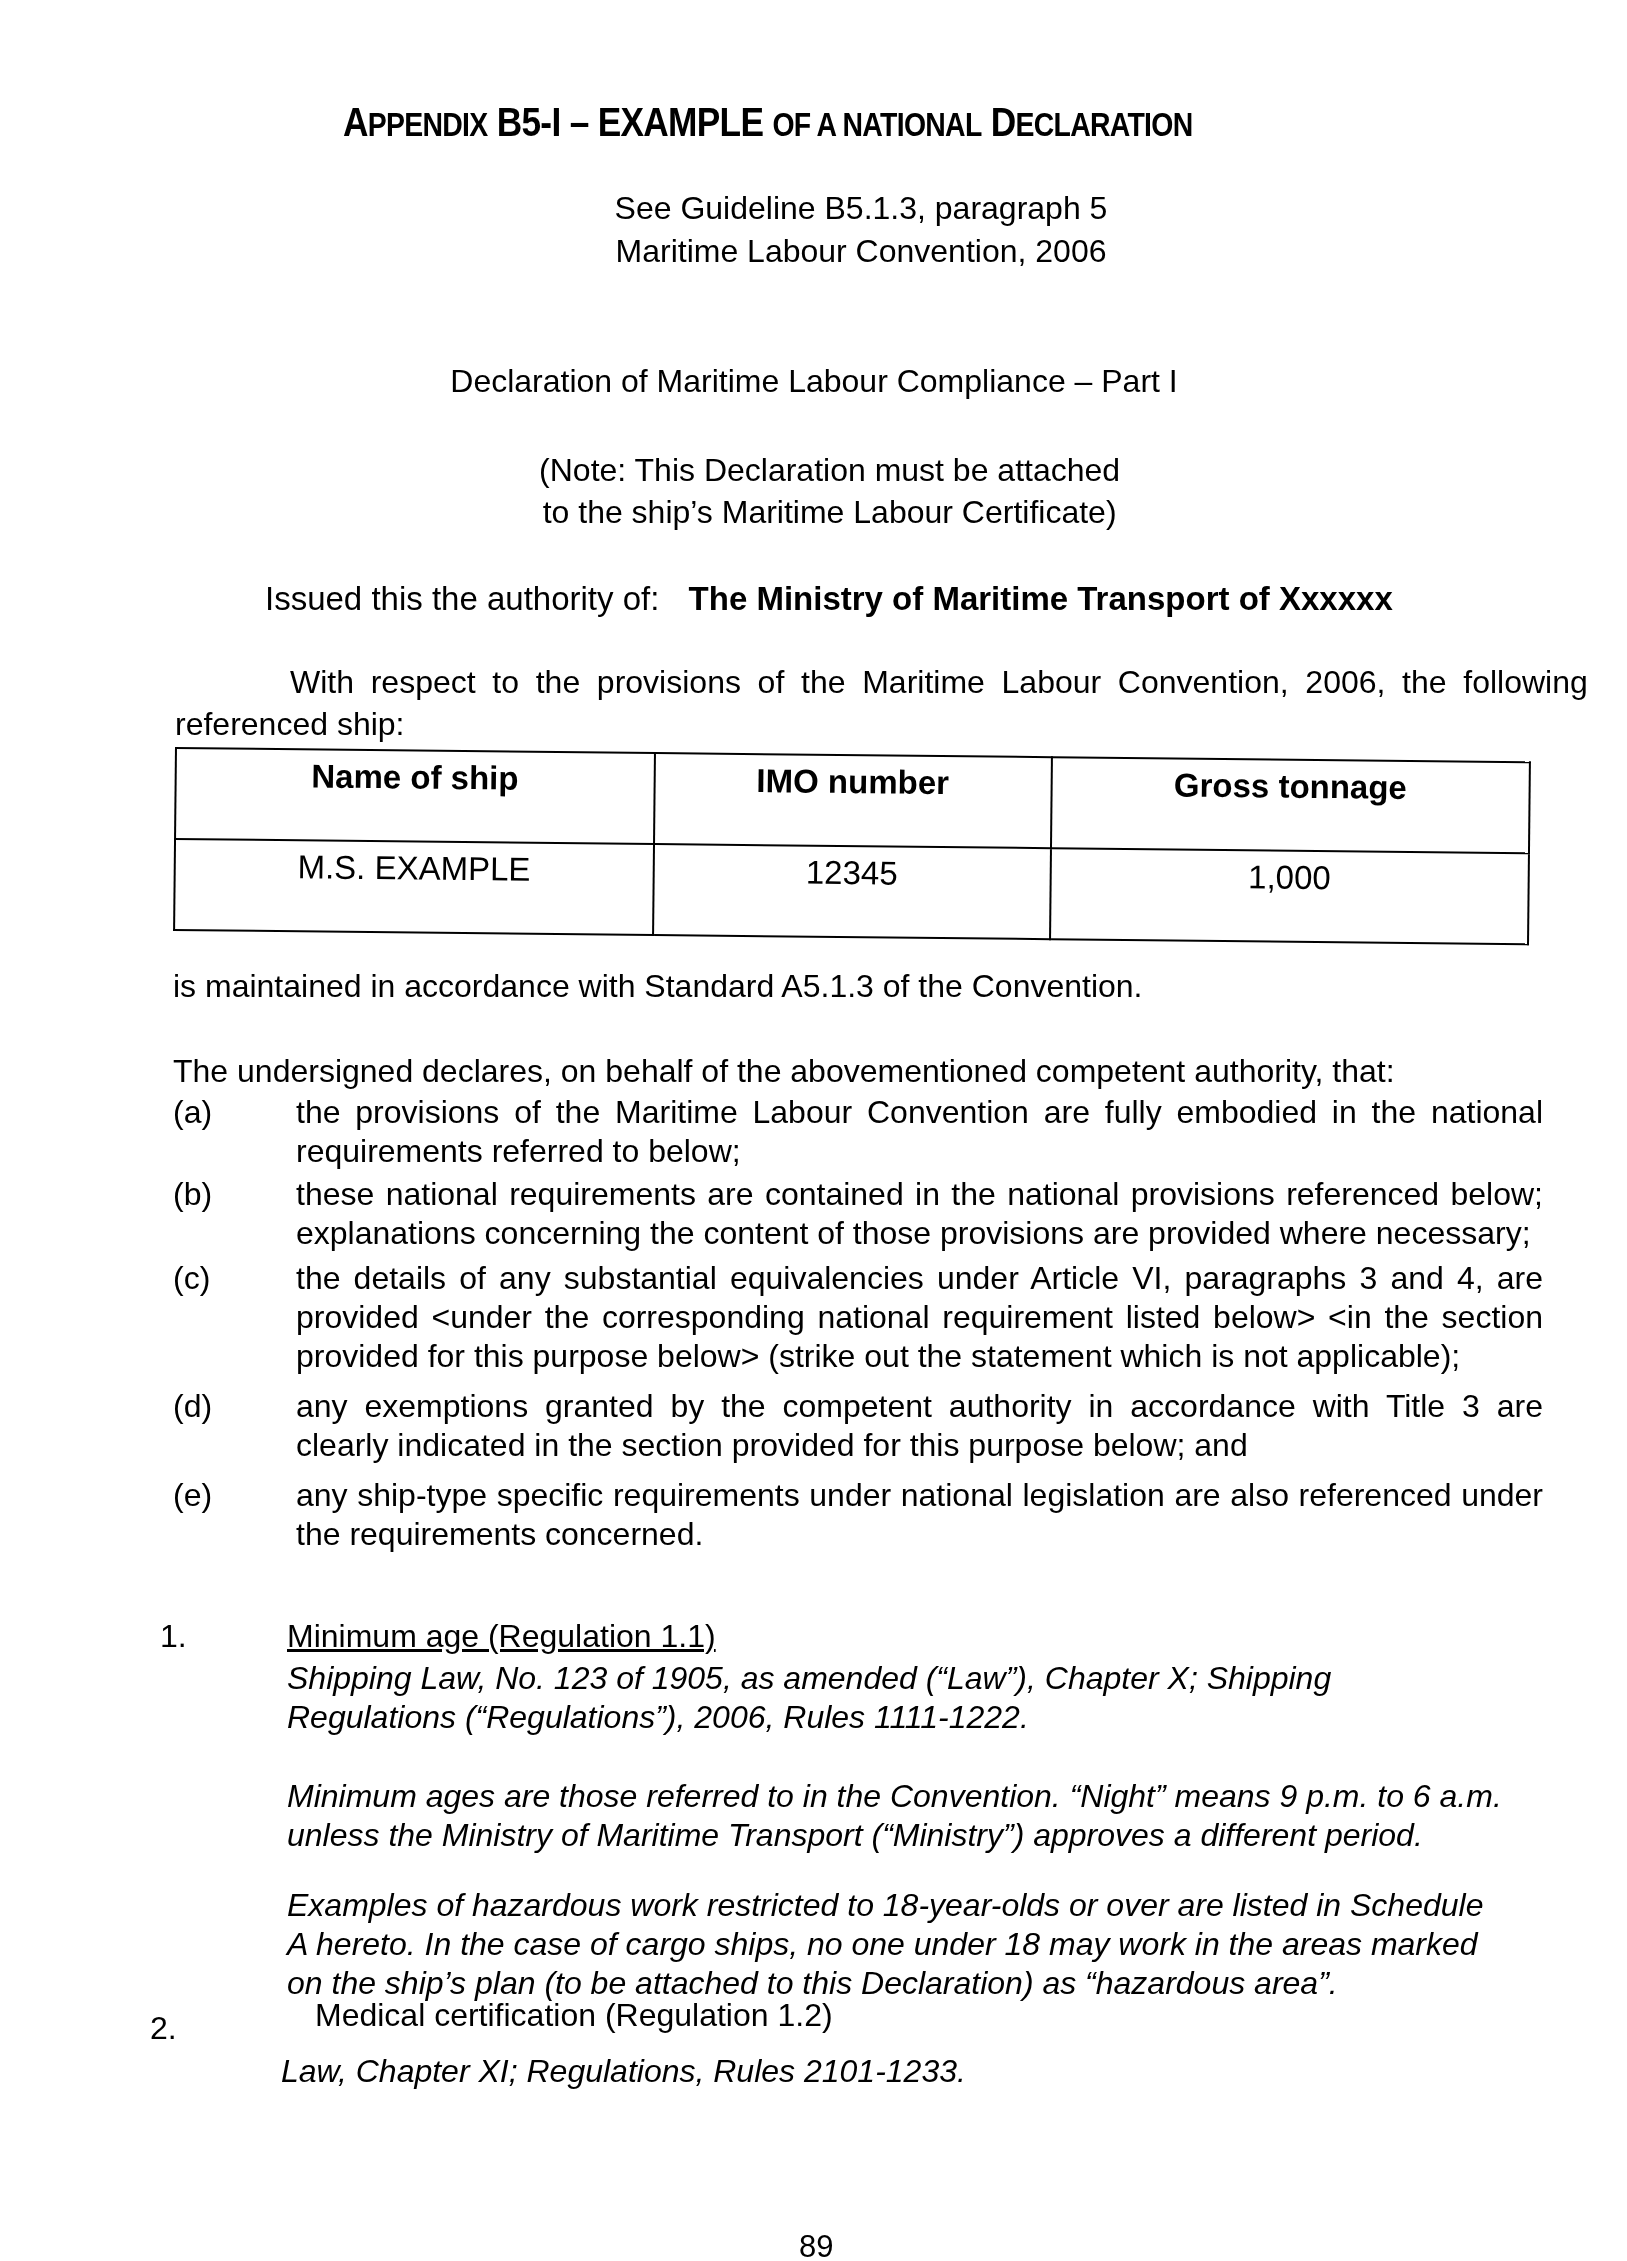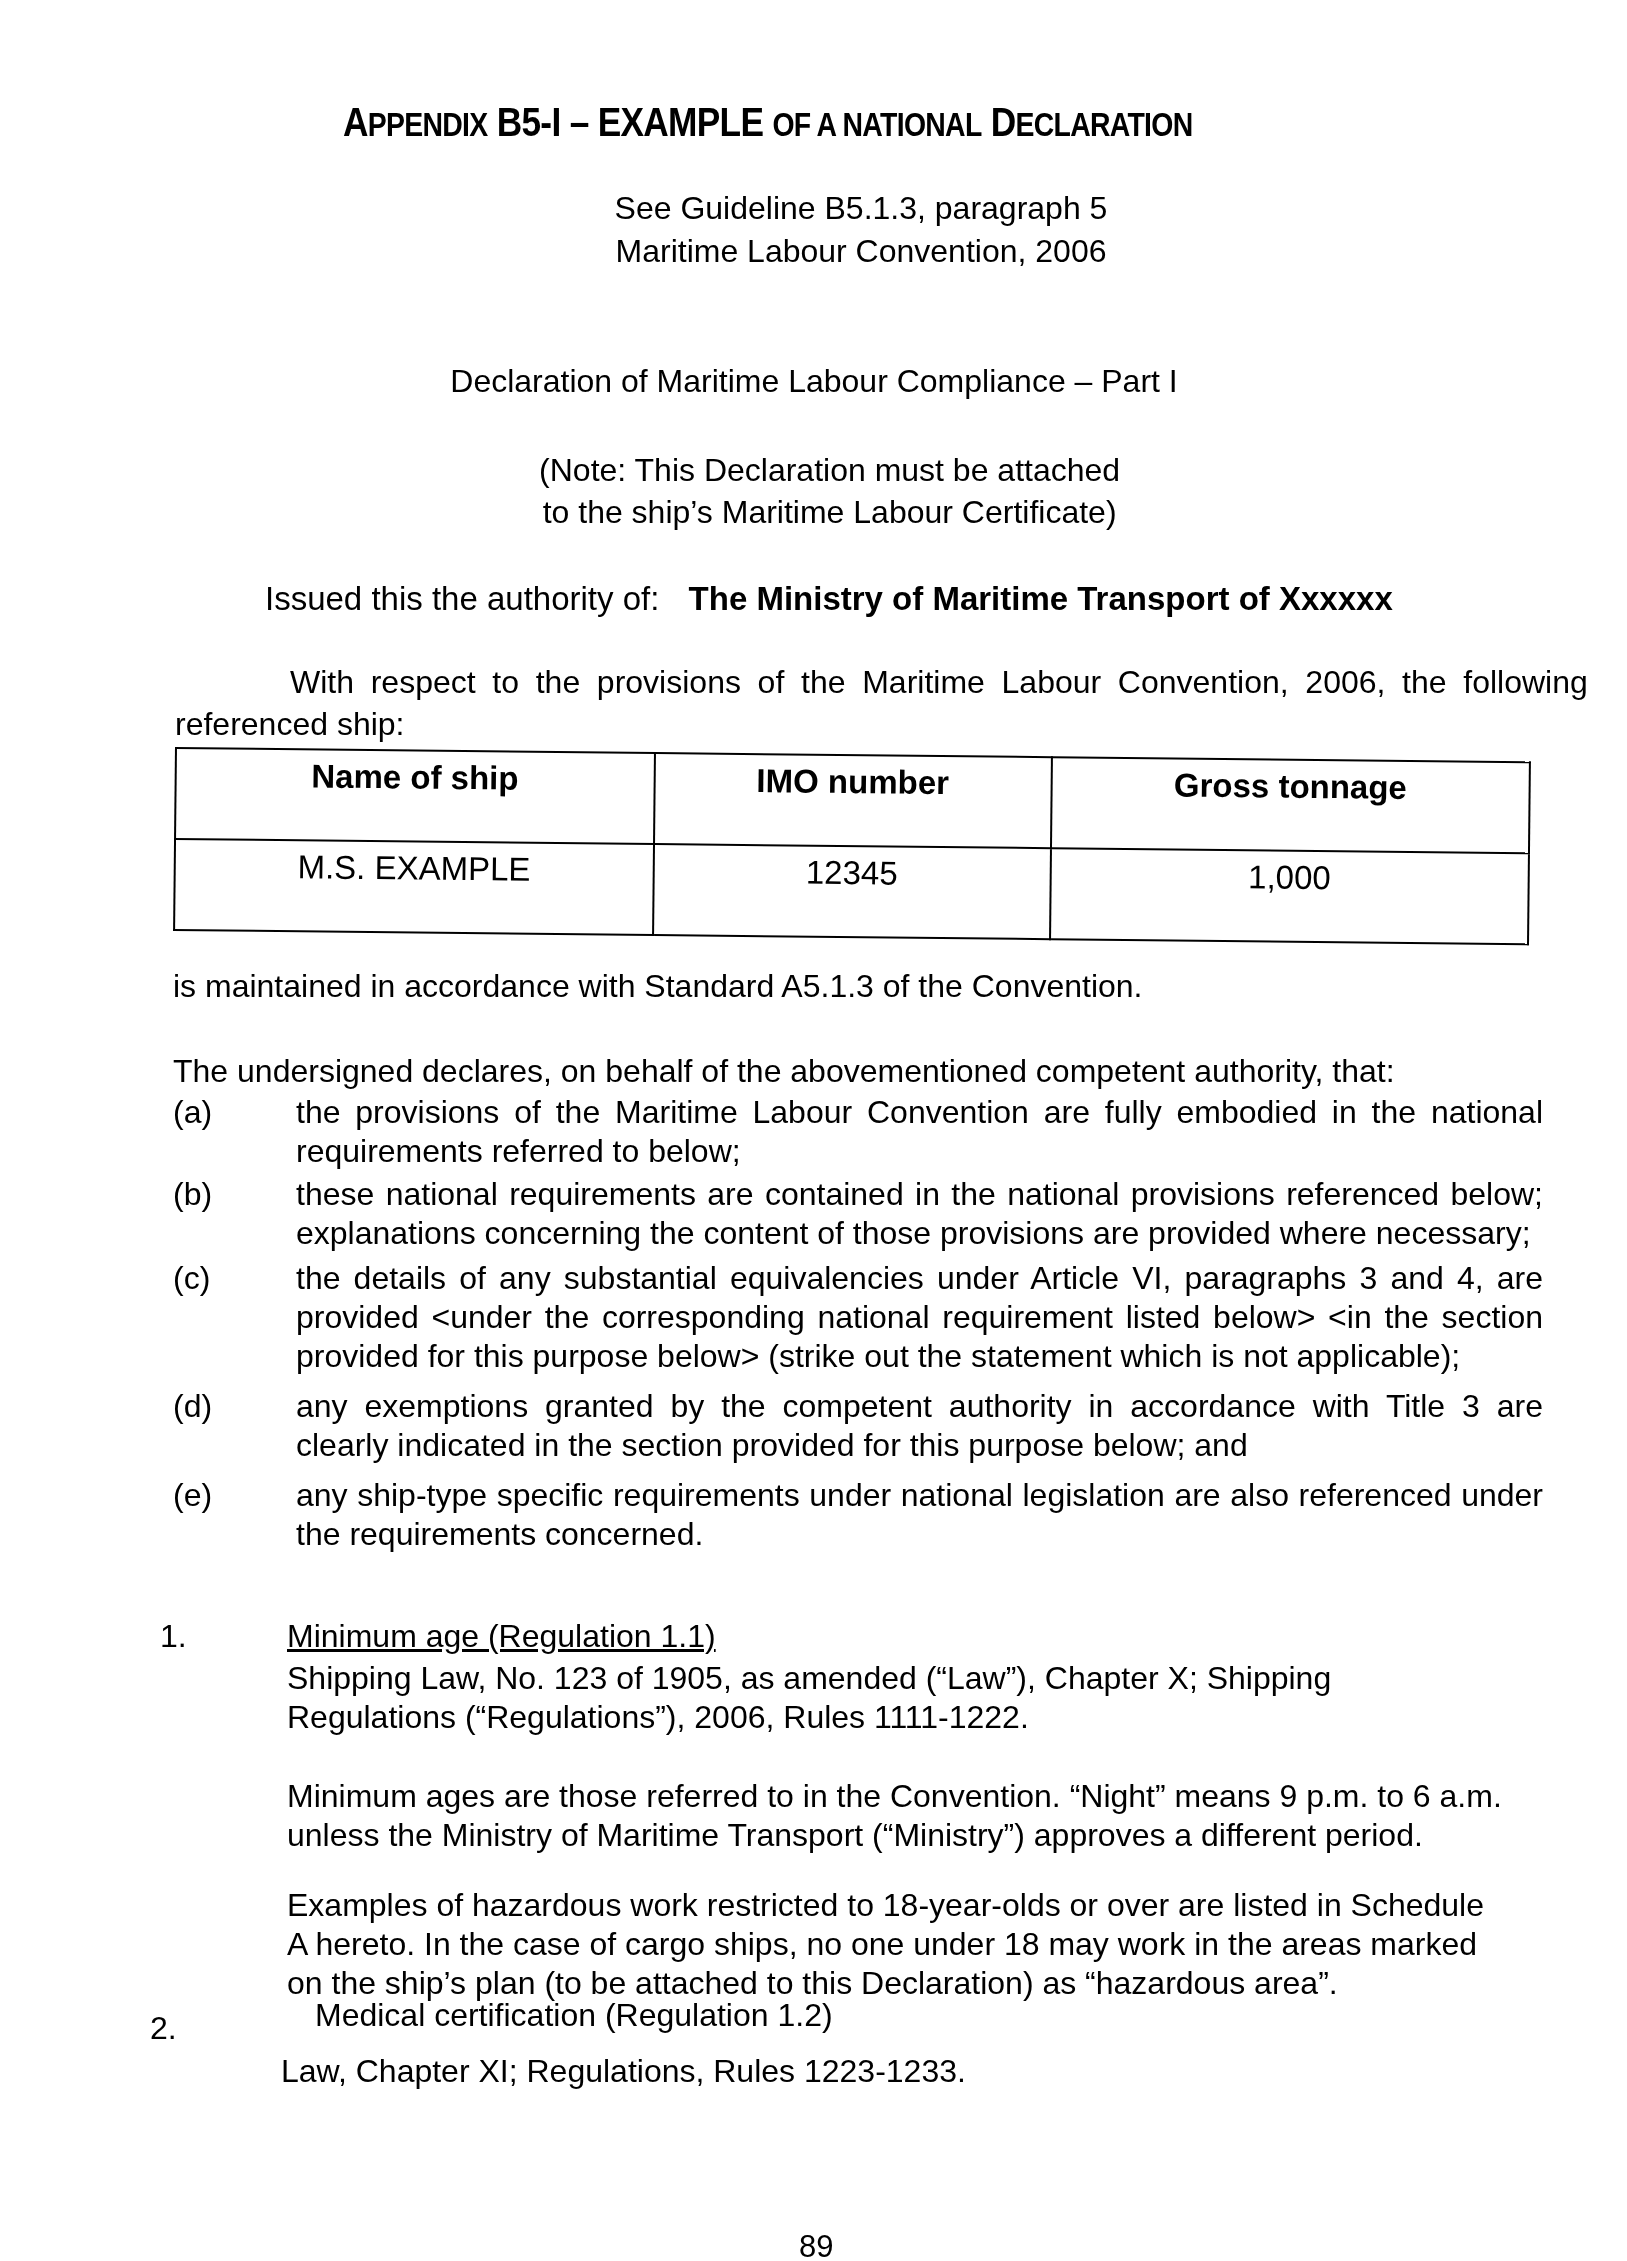--- a/index.html
+++ b/index.html
@@ -34,21 +34,21 @@
     padding-top: 6.2px; font-size: 33px;
   }
   table.ship th { font-weight: bold; }
   .maint { position: absolute; left: 173px; top: 967px; white-space: nowrap; }
   .undersigned { position: absolute; left: 173px; top: 1052px; white-space: nowrap; }
   .item { position: absolute; left: 173px; width: 1372px; }
   .item .lbl { position: absolute; left: 0; top: 0; }
   .item .txt { position: absolute; left: 123px; width: 1247px; text-align: justify; }
   .num { position: absolute; left: 160px; }
   .sec { position: absolute; left: 287px; width: 1216px; }
-  .it { }
+  .it { font-style: italic; }
   .pagenum { position: absolute; top: 2228px; left: 799px; font-size: 31px; }
 </style>
 </head>
 <body>
 
 <div class="page">
 
   <div class="title">
     <span>A</span><span class="sc">PPENDIX</span>
     <span>B5-I – EXAMPLE</span>
@@ -113,17 +113,17 @@
   </div>
 
   <div class="num" style="top:1617px;">1.</div>
   <div class="sec" style="top:1617px;text-decoration:underline;">Minimum age (Regulation 1.1)</div>
   <div class="sec it" style="top:1659px;">Shipping Law, No. 123 of 1905, as amended (“Law”), Chapter X; Shipping Regulations (“Regulations”), 2006, Rules 1111-1222.</div>
   <div class="sec it" style="top:1777px;">Minimum ages are those referred to in the Convention. “Night” means 9 p.m. to 6 a.m. unless the Ministry of Maritime Transport (“Ministry”) approves a different period.</div>
   <div class="sec it" style="top:1886px;">Examples of hazardous work restricted to 18-year-olds or over are listed in Schedule A hereto. In the case of cargo ships, no one under 18 may work in the areas marked on the ship’s plan (to be attached to this Declaration) as “hazardous area”.</div>
 
   <div class="num" style="top:2009px; left:150px;">2.</div>
   <div class="sec" style="top:1996px; left:281px;margin-left:34px;">Medical certification (Regulation 1.2)</div>
-  <div class="sec it" style="top:2052px; left:281px;">Law, Chapter XI; Regulations, Rules 1223-1233.</div>
+  <div class="sec it" style="top:2052px; left:281px;">Law, Chapter XI; Regulations, Rules 2101-1233.</div>
 
   <div class="pagenum">89</div>
 </div>
 
 
 </body></html>

